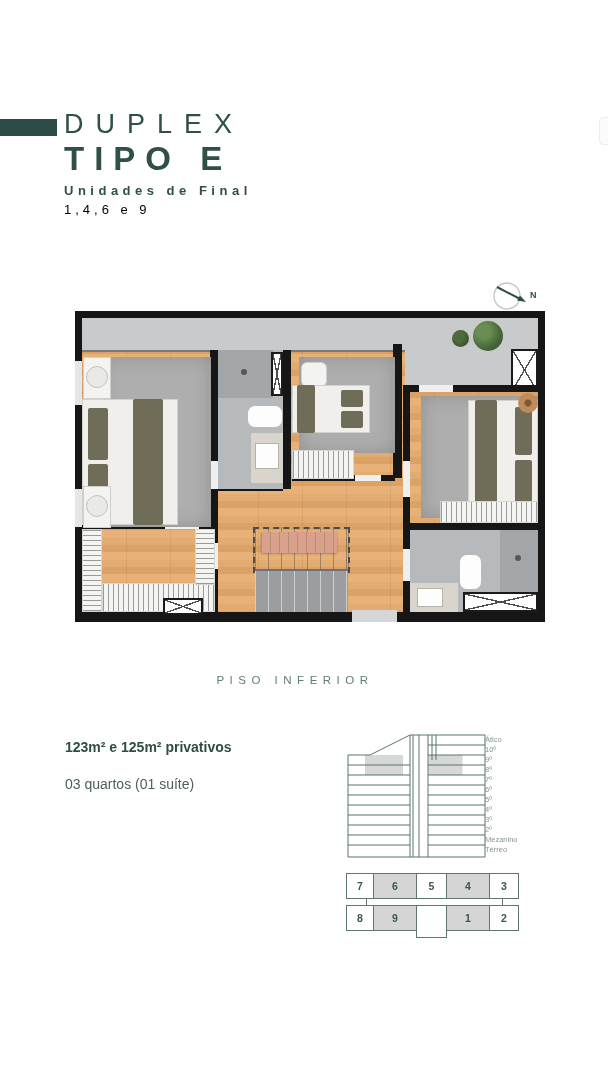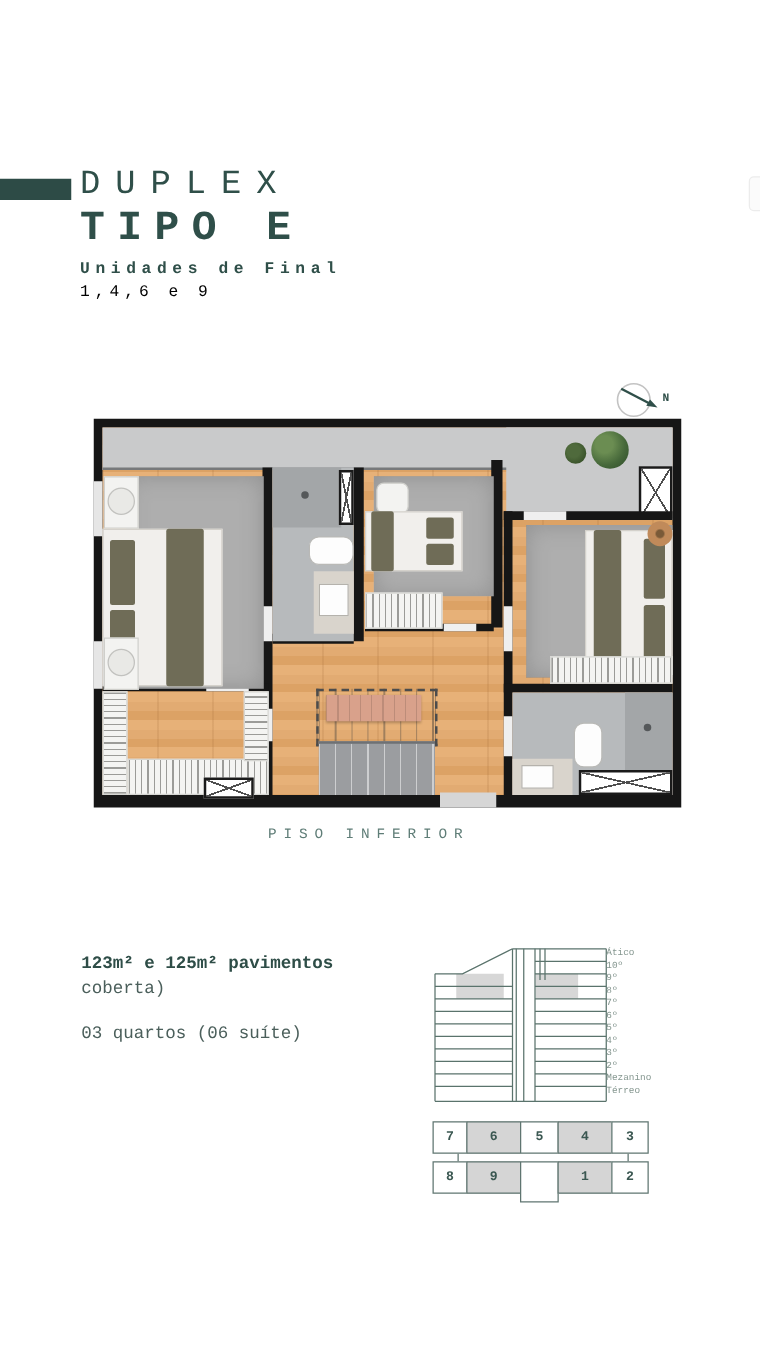--- a/index.html
+++ b/index.html
@@ -1,17 +1,17 @@
 <!DOCTYPE html>
 <html><head>
 <meta charset="utf-8">
 <style>
   html,body{margin:0;padding:0;background:#fff;}
   .page{position:relative;width:608px;height:944px;background:#fff;overflow:hidden;
-        font-family:Liberation Mono, monospace;color:#2f4f49;margin-top:24px;}
+        font-family:Liberation Sans, sans-serif;color:#2f4f49;}
   .abs{position:absolute;}
 
   
   .accent-bar{left:0;top:119px;width:57px;height:17px;background:#2d4b46;}
   .title1{left:64px;top:109px;font-size:27px;font-weight:300;letter-spacing:12px;color:#2f4f49;}
   .title2{left:64px;top:140px;font-size:33px;font-weight:700;letter-spacing:10px;color:#2f4f49;}
   .subtitle{left:64px;top:183px;font-size:13px;font-weight:700;letter-spacing:4.5px;color:#2f4f49;}
   .unitsline{left:64px;top:202px;font-size:13px;font-weight:400;letter-spacing:4px;color:#000000;}
   .edge-pill{left:599px;top:117px;width:12px;height:26px;background:#fbfbfb;border:1px solid #ececec;border-radius:4px;}
 
@@ -48,21 +48,21 @@
   .closet-h{background:repeating-linear-gradient(0deg,#9b9b98 0 1px,transparent 1px 5px),#f4f4f2;border:1px solid #d6d6d2;box-sizing:border-box;}
   .plant{border-radius:50%;background:radial-gradient(circle at 35% 35%, #6b8d52 0 25%, #46683a 60%, #2d4a28 100%);}
   .plant2{border-radius:50%;background:radial-gradient(circle at 40% 40%, #4f6a3c 0 35%, #2c441f 100%);}
   .stair-dash{border:2px dashed #4c4c4c;box-sizing:border-box;
       background:repeating-linear-gradient(90deg, rgba(60,60,60,.4) 0 1px, transparent 1px 13px);}
   .stair-salmon{background:repeating-linear-gradient(90deg, rgba(0,0,0,.13) 0 1px, transparent 1px 9px),#d9a18b;box-shadow:0 1px 2px rgba(0,0,0,.25);}
   .stair-gray{background:repeating-linear-gradient(90deg, rgba(255,255,255,.5) 0 1px, transparent 1px 13px),#9b9da0;border-top:2px solid #6f7174;box-sizing:border-box;}
   .threshold{background:#d6d6d6;}
   .pouf{border-radius:50%;background:radial-gradient(circle at 50% 50%, #7a5a38 0 20%, #c08a5a 30% 100%);}
 
-  .plan-caption{left:180px;top:637px;width:230px;text-align:center;font-size:11.5px;letter-spacing:5.5px;color:#5f7d77;}
+  .plan-caption{left:180px;top:674px;width:230px;text-align:center;font-size:11.5px;letter-spacing:5.5px;color:#5f7d77;}
 
   
   .details{left:65px;top:738px;width:300px;font-size:14px;line-height:19.5px;color:#4b5f5b;}
   .details .b{font-weight:700;color:#2e4d47;}
   .details .gap{height:17px;}
 
   
   .section{left:345px;top:728px;width:180px;height:132px;}
   .floor-label{position:absolute;left:140px;font-size:7.5px;color:#84968f;line-height:9px;white-space:nowrap;}
 
@@ -178,24 +178,23 @@
 
     <div class="abs threshold" style="left:277px;top:299px;width:45px;height:12px;"></div>
 
     <div class="abs" style="left:0;top:50px;width:7px;height:44px;background:#e6e6e6;"></div>
     <div class="abs" style="left:0;top:178px;width:7px;height:38px;background:#e6e6e6;"></div>
   </div>
 
   <div class="abs plan-caption">PISO INFERIOR</div>
 
   <div class="abs details">
-    <div class="b">123m² e 125m² pavimentos</div>
-    <div>coberta)</div>
+    <div class="b">123m² e 125m² privativos</div>
     <div class="gap"></div>
-    <div>03 quartos (06 suíte)</div>
+    <div>03 quartos (01 suíte)</div>
   </div>
 
   <div class="abs section">
     <svg width="180" height="132">
       <g>
         <rect x="20" y="27" width="38" height="20" fill="#d7d7d7"></rect>
         <rect x="83.5" y="27" width="34" height="20" fill="#d7d7d7"></rect>
       </g>
       <g stroke="#5a736c" stroke-width="1" fill="none">
         <path d="M3,129 H140"></path>

